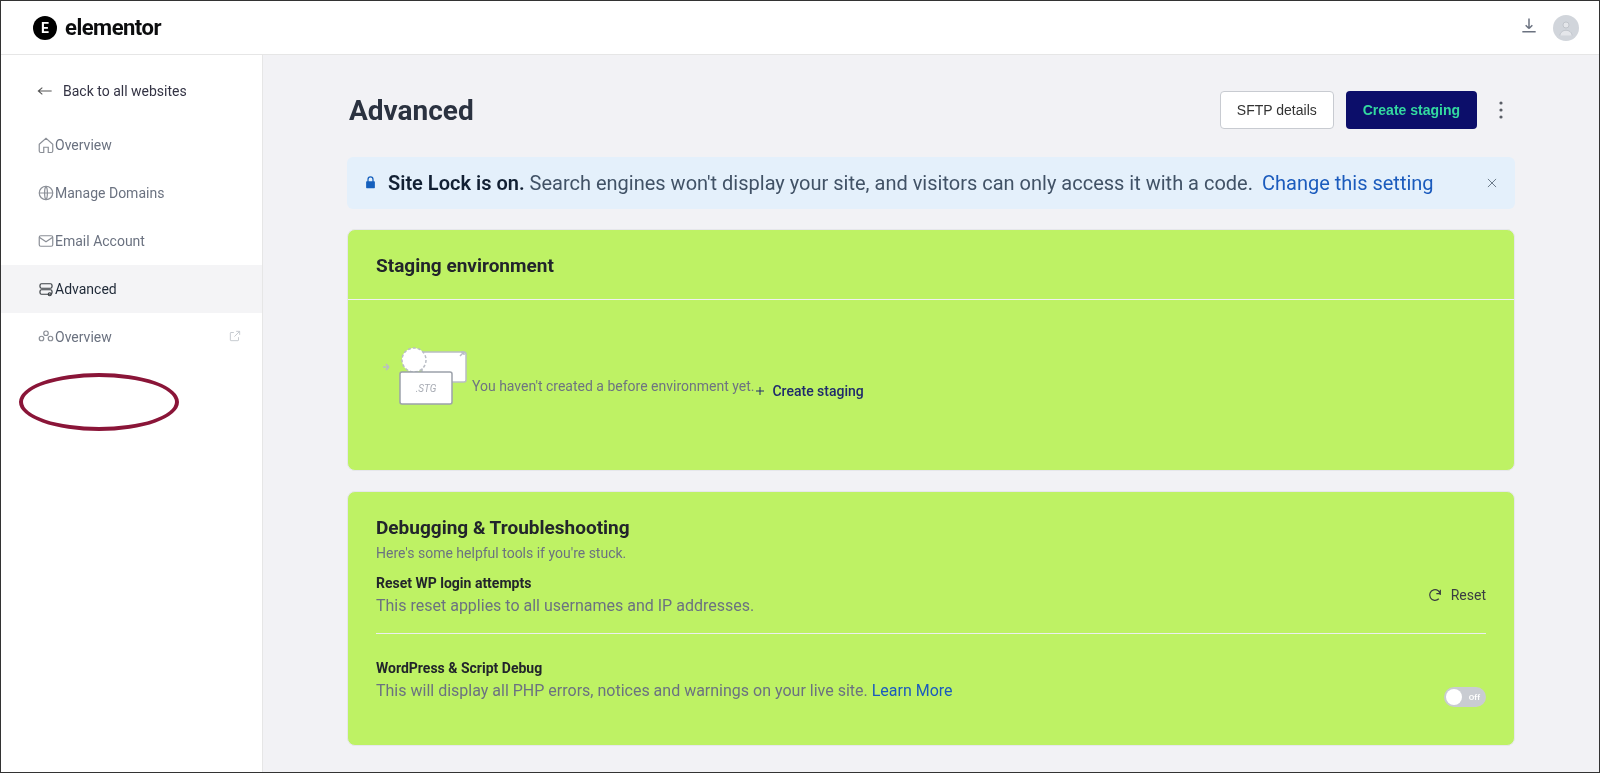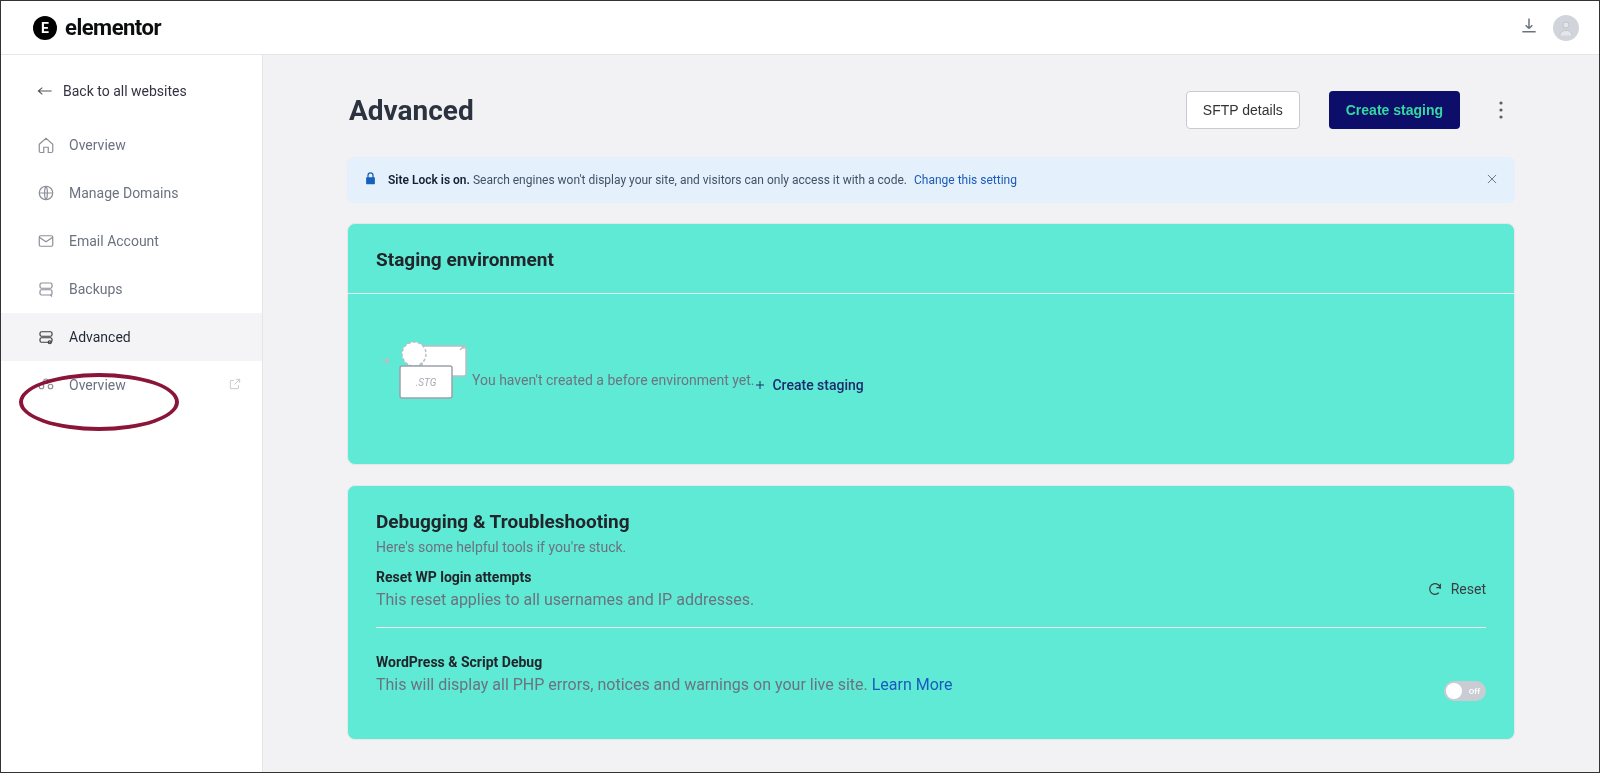--- a/index.html
+++ b/index.html
@@ -15,54 +15,54 @@
 .download-icon svg { width: 20px; height: 20px; stroke: #6b7280; }
 .avatar { width: 26px; height: 26px; border-radius: 50%; background: #d1d5db; display:flex; align-items:center; justify-content:center; }
 .avatar svg { width: 18px; height: 18px; fill: #f3f4f6; stroke:#b7bcc3; }
 
 
 .body { display: flex; height: calc(100% - 54px); }
 .sidebar { width: 262px; border-right: 1px solid #e6e6e6; background: #fff; padding-top: 14px; flex-shrink:0; }
 .back-link { display: flex; align-items: center; gap: 10px; padding: 14px 20px 22px 36px; color: #334; font-size: 14px; cursor: pointer; }
 .back-link svg { width: 16px; height: 12px; stroke: #555; }
 .nav { list-style: none; }
-.nav-item { display: flex; align-items: center; gap: 14px; padding: 15px 20px 15px 36px; font-size: 14px; color: #6b7280; cursor: pointer; position: relative; }
+.nav-item { display: flex; align-items: center; padding: 15px 20px 15px 36px; font-size: 14px; color: #6b7280; cursor: pointer; position: relative; }
 .nav-item.active { background: #f4f4f6; color: #1f2937; }
 .nav-item .nav-icon { width: 18px; height: 18px; display:flex; align-items:center; justify-content:center; }
 .nav-item .nav-icon svg { width:18px; height:18px; stroke: #8b8f97; fill:none; stroke-width:1.6; }
 .nav-item.active .nav-icon svg { stroke: #3a3f44; }
 .nav-item .ext-icon { margin-left:auto; }
 .nav-item .ext-icon svg { width:14px; height:14px; stroke:#c3c7cc; fill:none; stroke-width:1.6; }
 
 
 .annot-circle { position:absolute; left:18px; top:318px; width:160px; height:58px; border: 4px solid #8a1538; border-radius: 50% / 50%; pointer-events:none; }
 
 
 .main { flex: 1; background: #f2f2f5; overflow-y: auto; padding: 36px 0 30px 0; }
 .content-inner { max-width: 1172px; margin: 0 auto; padding: 0 2px; }
 
 .page-top { display: flex; align-items: center; justify-content: space-between; margin-bottom: 28px; padding: 0 2px;}
 .page-title { font-size: 28px; font-weight: 700; color: #2b3240; }
-.page-actions { display: flex; align-items: center; gap: 29px; margin-left: 6px; }
+.page-actions { display: flex; align-items: center; gap: 12px; margin-left: 6px; }
 .btn { border-radius: 4px; padding: 10px 16px; font-size: 14px; font-weight: 500; cursor: pointer; border: 1px solid transparent; }
 .btn-secondary { background: #fff; border-color: #c8cbd1; color: #333; }
 .btn-primary { background: #0c0e6a; color: #33d9a0; font-weight: 600; }
 .kebab { width: 24px; height:36px; display:flex; align-items:center; justify-content:center; cursor:pointer; }
 .kebab svg { width:4px; height:18px; fill:#5a5e66; }
 
 
-.alert { background: #e4f0fb; border-radius: 6px; padding: 14px 16px; display:flex; align-items:center; gap: 10px; font-size: 12px; color: #415266; margin-bottom: 20px; }
+.alert { background: #e4f0fb; border-radius: 6px; padding: 14px 16px; display:flex; align-items:center; gap: 10px; font-size: 20px; color: #415266; margin-bottom: 20px; }
 .alert .lock-icon svg{ width:15px; height:15px; fill:#1560bd; }
 .alert strong { color: #122033; font-weight:600; }
 .alert a { color: #1b5bbd; text-decoration:none; margin-left:4px; cursor:pointer; }
 .alert .close { margin-left:auto; cursor:pointer; }
 .alert .close svg { width:14px; height:14px; stroke:#5b6b7a; stroke-width:1.5; }
 
 
-.card { background: #5eead4; border: 1px solid #e6e7eb; border-radius: 8px; margin-bottom: 20px; }
+.card { background: #bef264; border: 1px solid #e6e7eb; border-radius: 8px; margin-bottom: 20px; }
 .card-header { padding: 24px 28px 0 28px; }
 .card-header h2 { font-size: 19px; font-weight: 700; color: #22252b; margin-bottom: 10px; }
 .card-header p { font-size: 14px; color: #6b7280; max-width: 660px; line-height: 1.5; }
 .card-header a { color: #1b5bbd; text-decoration:none; cursor:pointer; }
 
 .staging-body { padding: 46px 28px 34px 28px; display:flex; flex-direction:row; align-items:center; border-top:1px solid #f0f0f3; margin-top:22px; }
 .staging-graphic { width: 96px; height: 62px; margin-bottom: 28px; position:relative; }
 .empty-text { font-size: 14px; color: #6e7480; margin-bottom: 10px; }
 .create-link { font-size: 14px; color: #1f2a6c; font-weight: 500; cursor:pointer; display:flex; align-items:center; gap:6px; }
 .create-link svg { width:12px; height:12px; stroke:#1f2a6c; stroke-width:2; }
@@ -134,30 +134,20 @@
         </li>
         <li class="nav-item">
           <span class="nav-icon">
               <svg viewBox="0 0 24 24">
                 <rect x="3" y="5" width="18" height="14" rx="2"></rect>
                 <path d="M3 7l9 6 9-6"></path>
               </svg>
             </span>
           <span>Email Account</span>
         </li>
-        <li class="nav-item">
-          <span class="nav-icon">
-              <svg viewBox="0 0 24 24">
-                <rect x="4" y="4" width="16" height="7" rx="2"></rect>
-                <rect x="4" y="13" width="16" height="7" rx="2"></rect>
-                <path d="M18 20l2 2"></path>
-              </svg>
-            </span>
-          <span>Backups</span>
-        </li>
         <li class="nav-item active">
           <span class="nav-icon">
               <svg viewBox="0 0 24 24">
                 <rect x="4" y="5" width="16" height="6" rx="2"></rect>
                 <rect x="4" y="13" width="16" height="6" rx="2"></rect>
                 <circle cx="17" cy="19" r="2"></circle>
               </svg>
             </span>
           <span>Advanced</span>
         </li>

